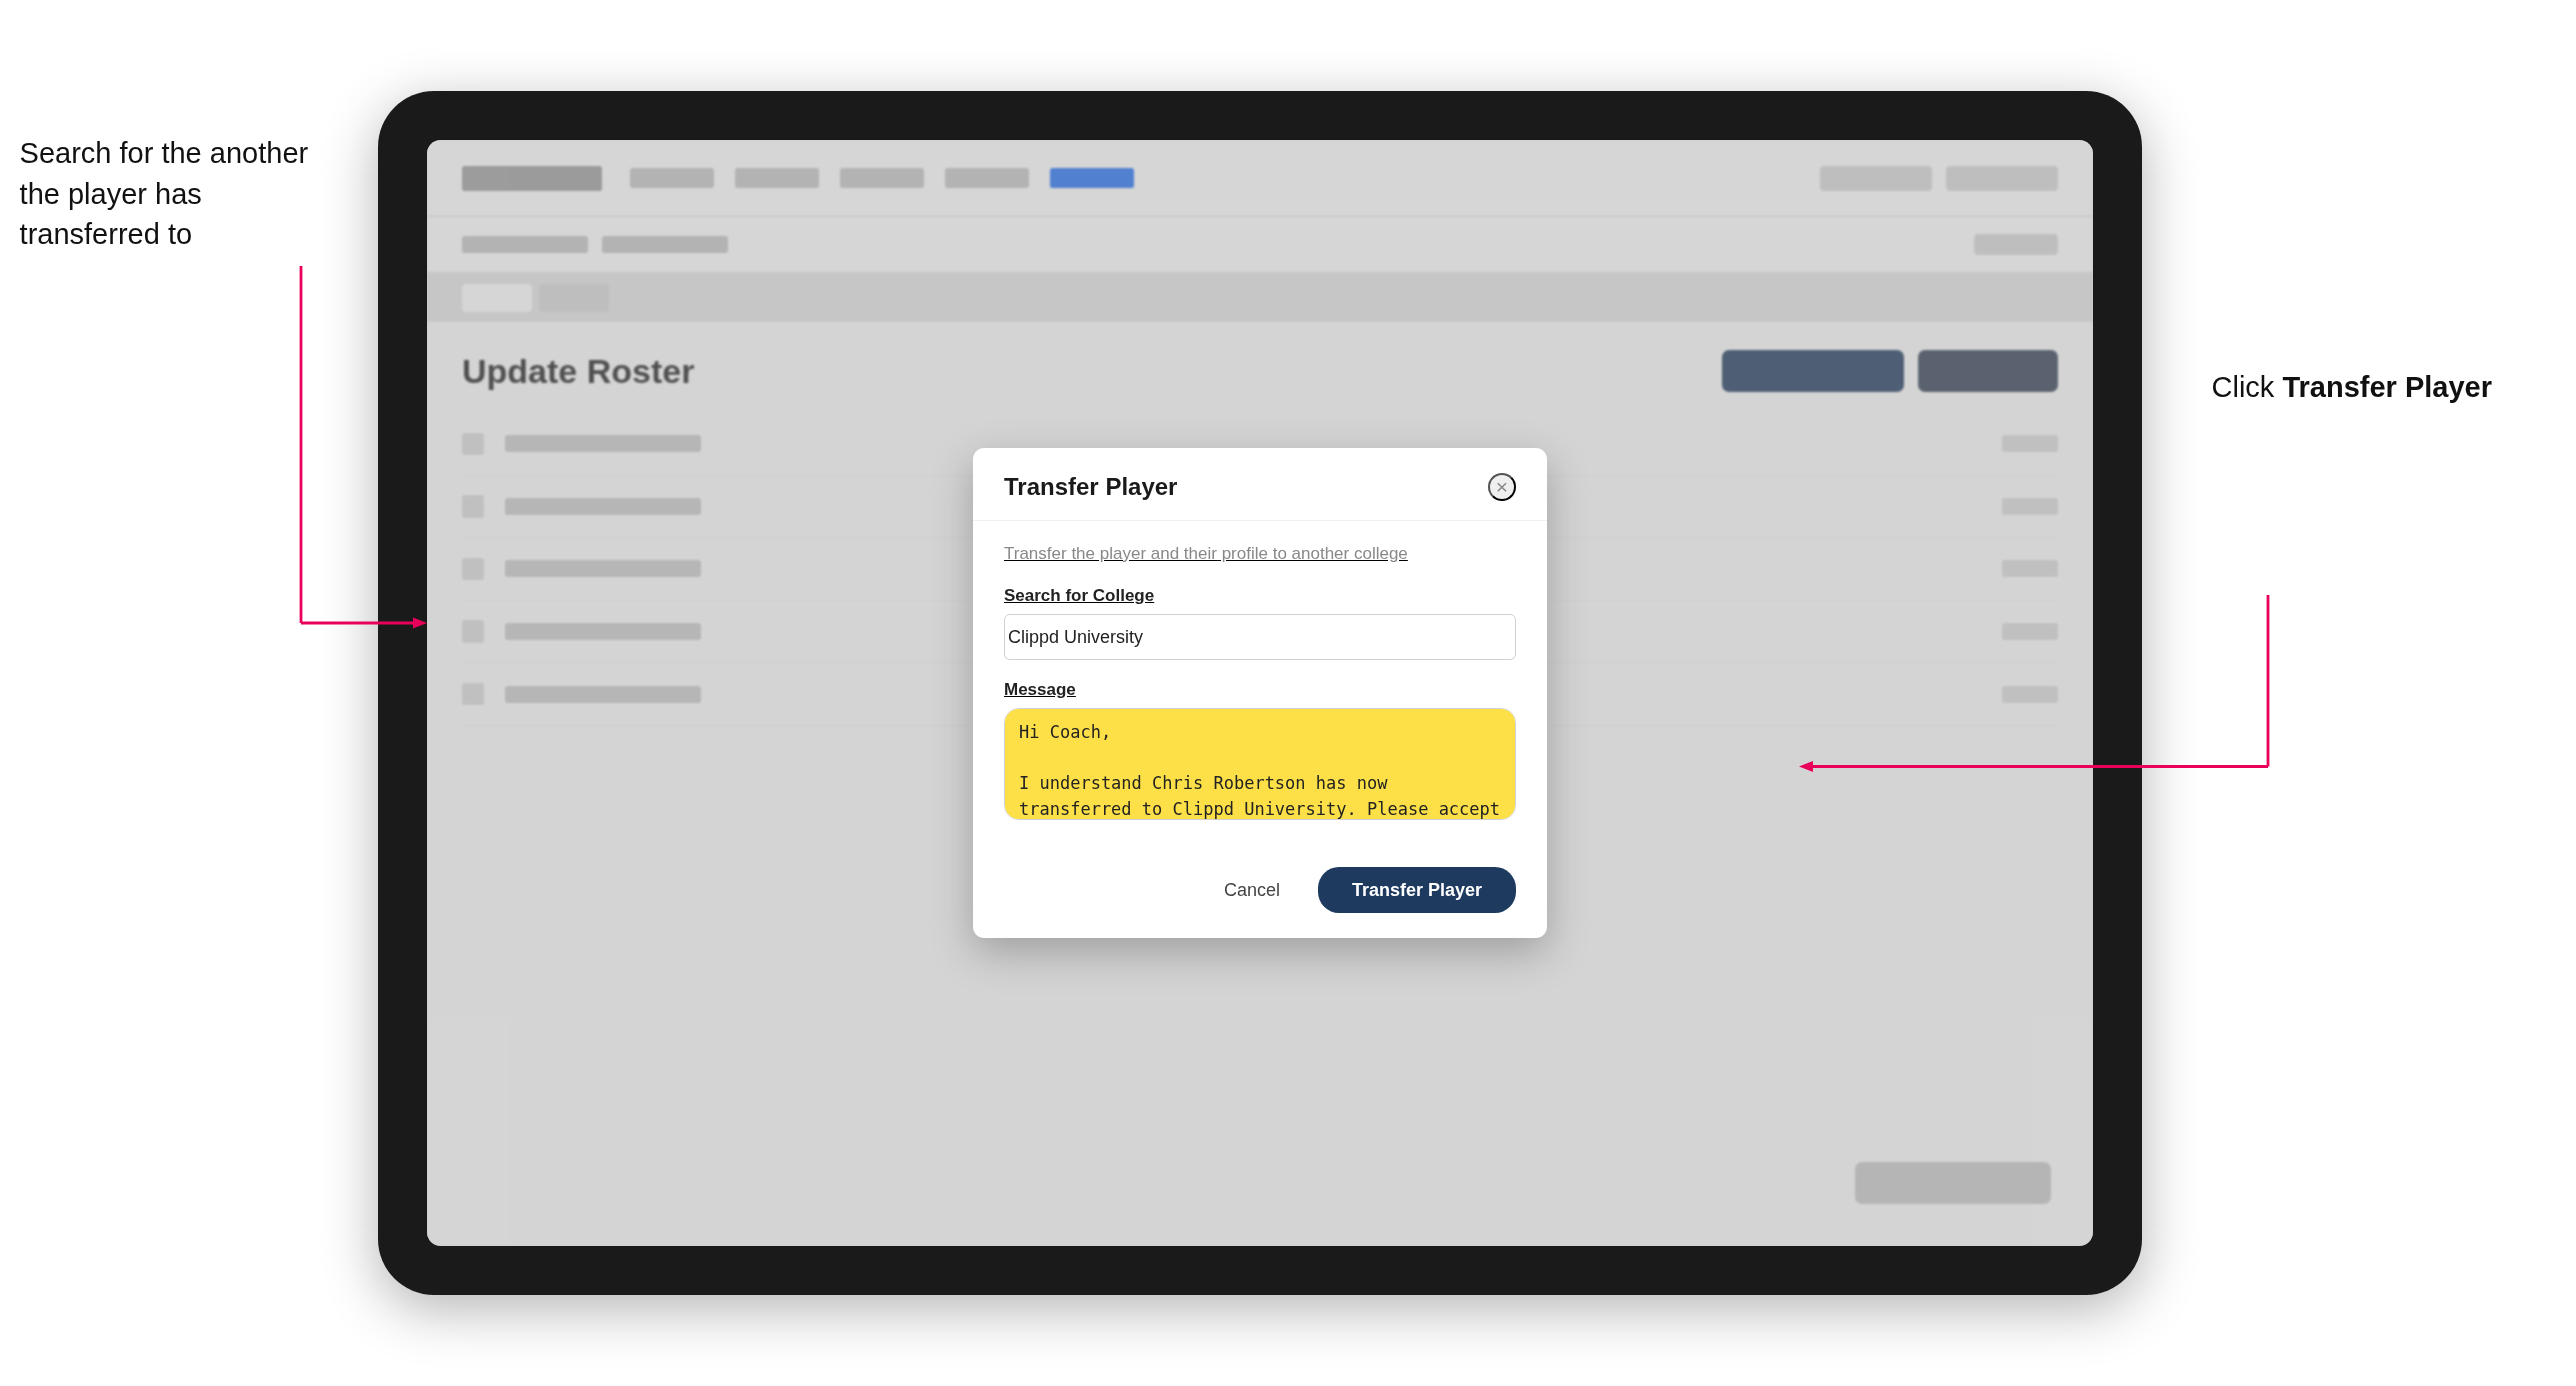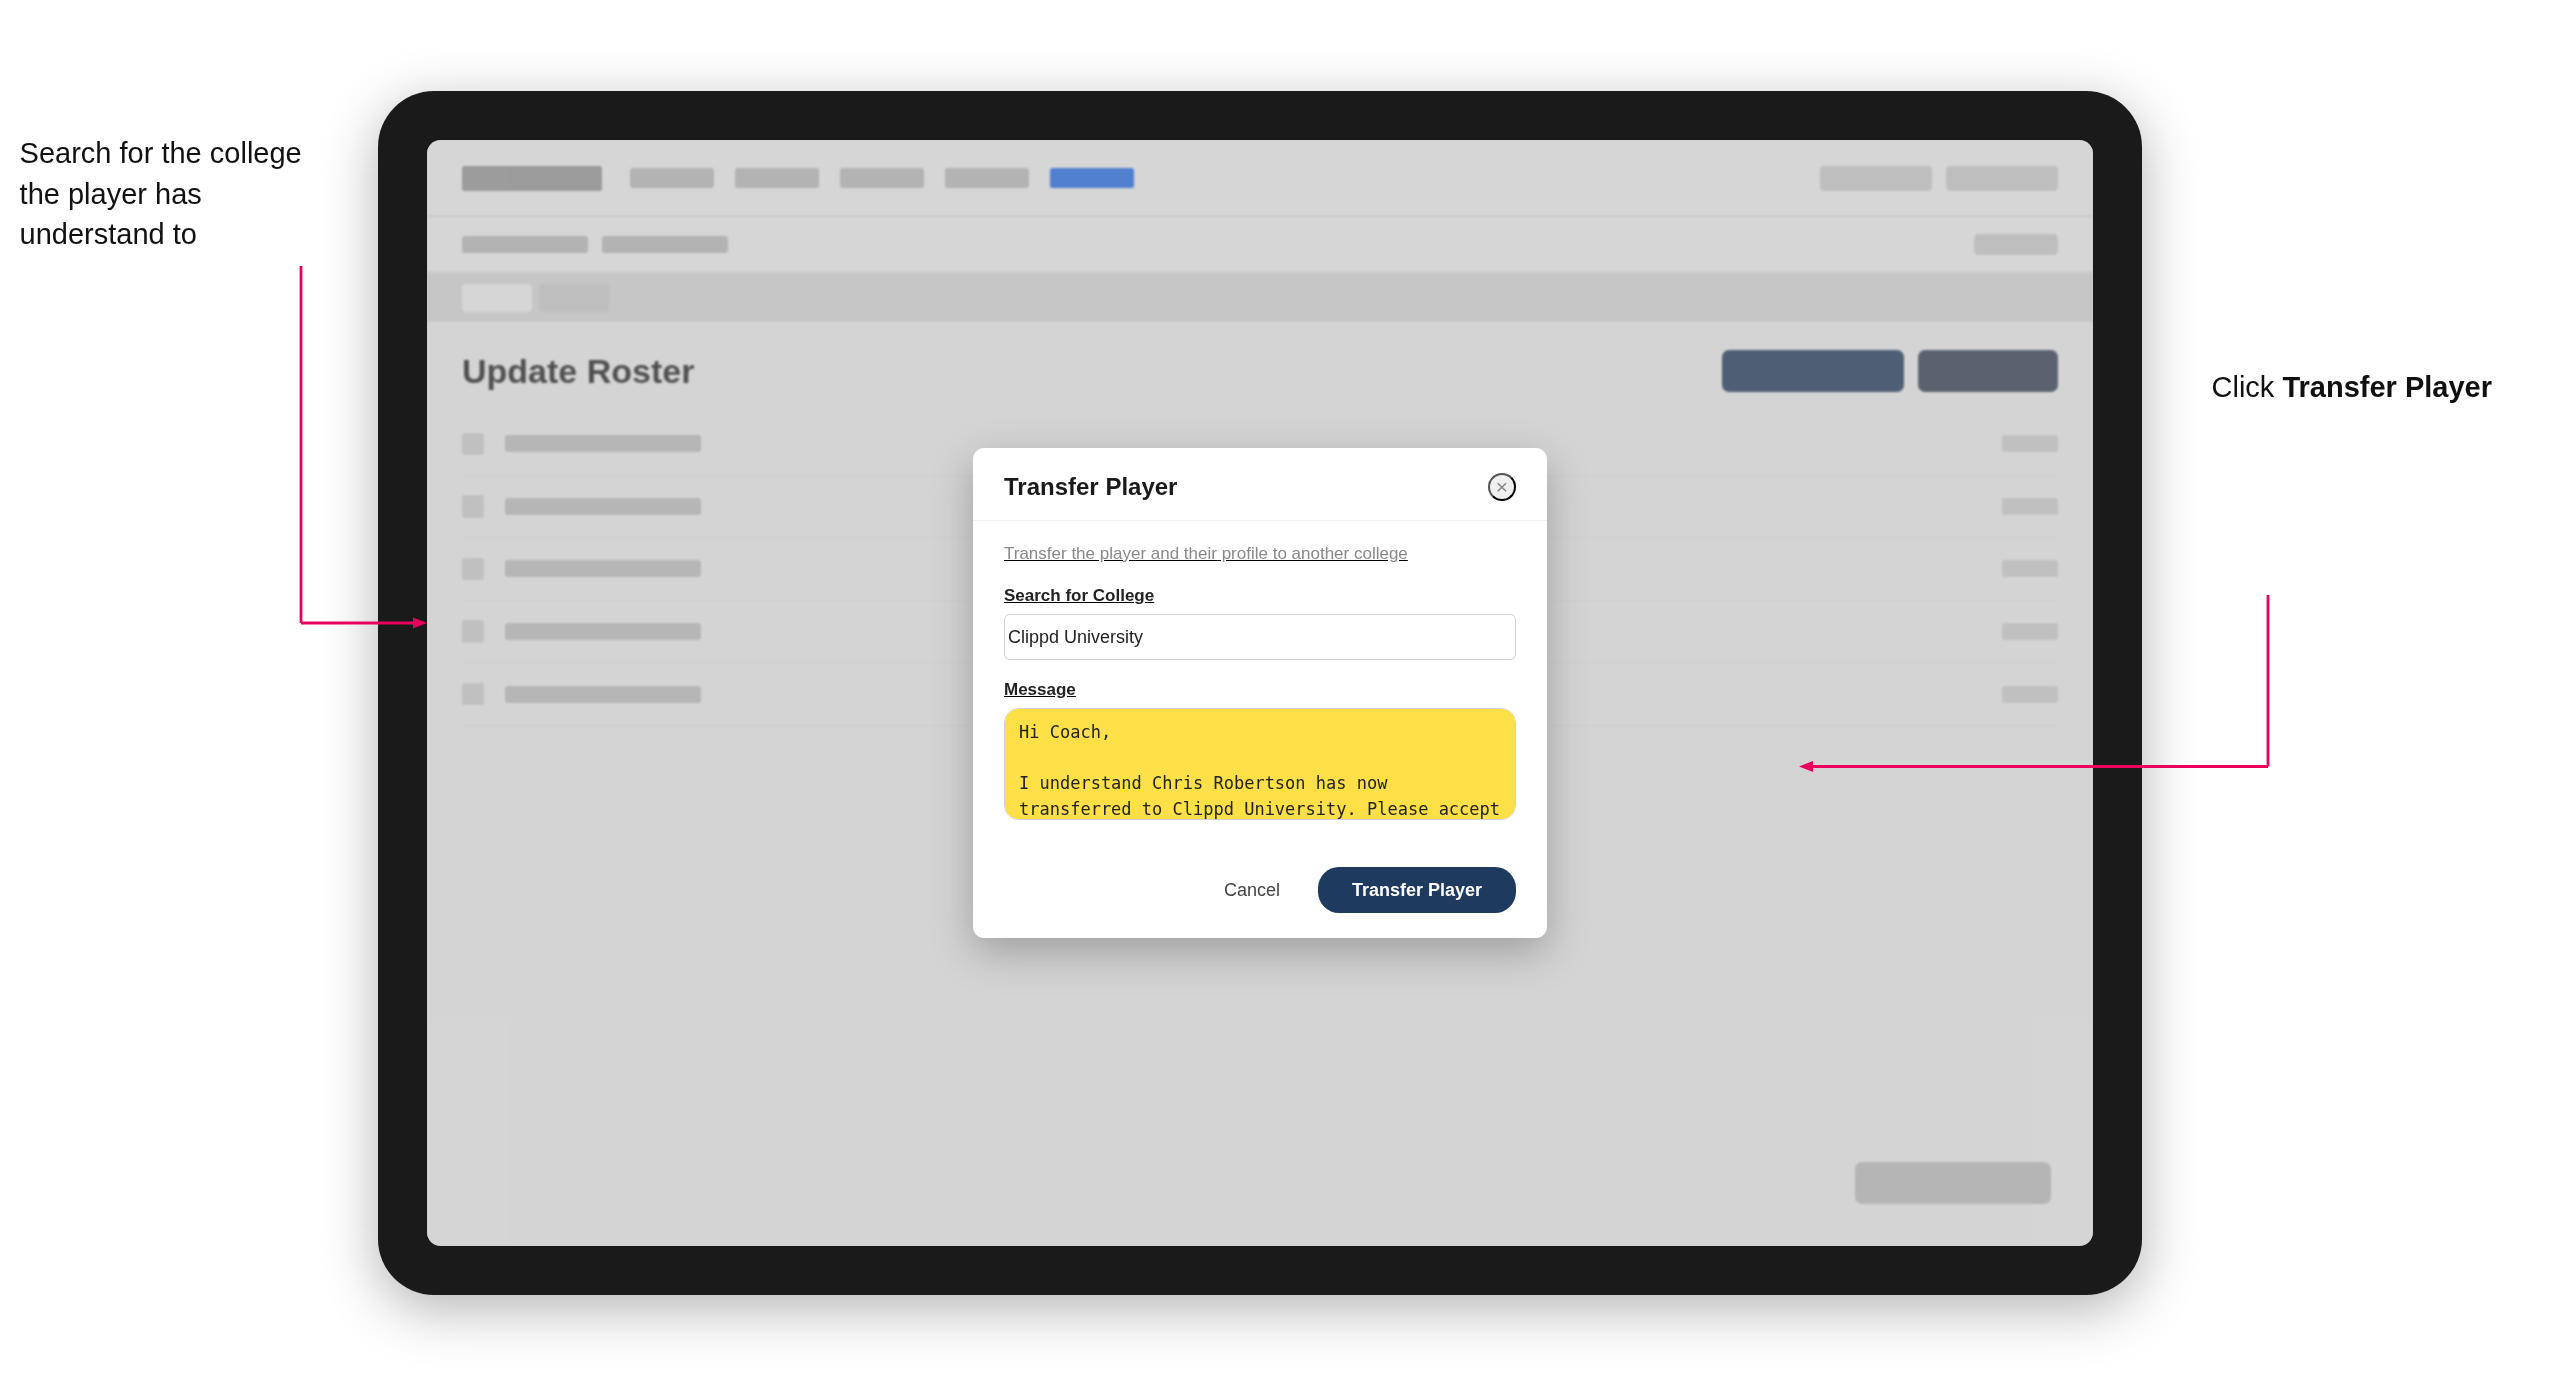--- a/index.html
+++ b/index.html
@@ -390,21 +390,21 @@
       width: 2576px;
       height: 1386px;
       pointer-events: none;
       z-index: 100;
     }
   </style>
 </head>
 <body>
 
 <div class="annotation-left">
-  <p class="annotation-text">Search for the college the player has understand to</p>
+  <p class="annotation-text">Search for the another the player has transferred to</p>
 </div>
 
 <div class="annotation-right">
   <p class="annotation-right-text">
     <span>Click </span><strong>Transfer Player</strong>
   </p>
 </div>
 
 <div class="ipad-frame">
   <div class="ipad-screen">

